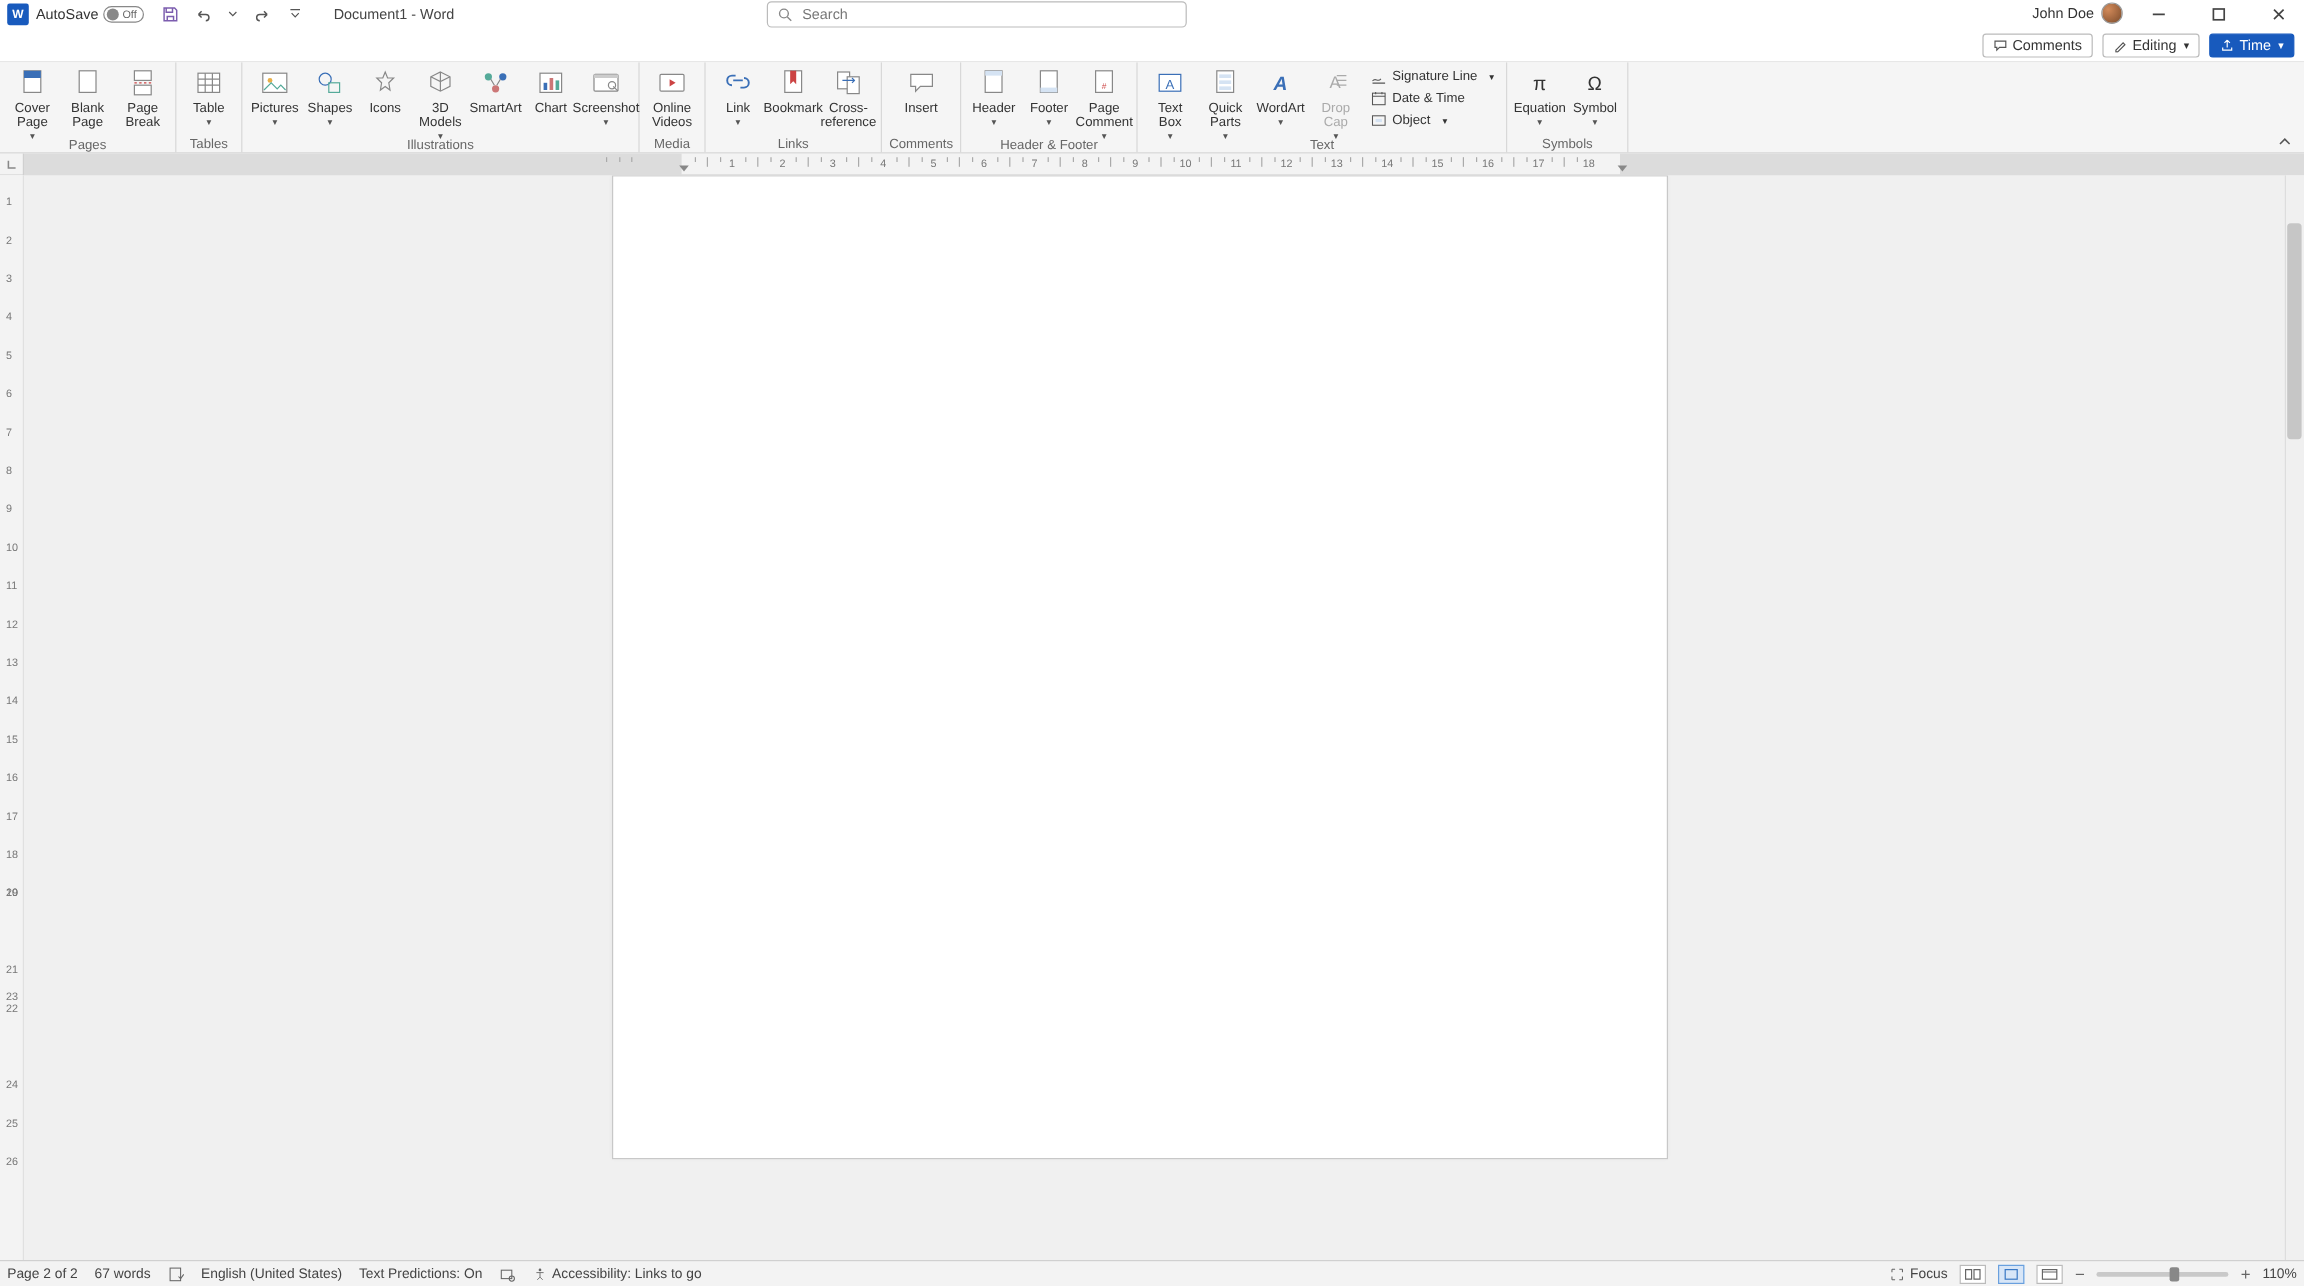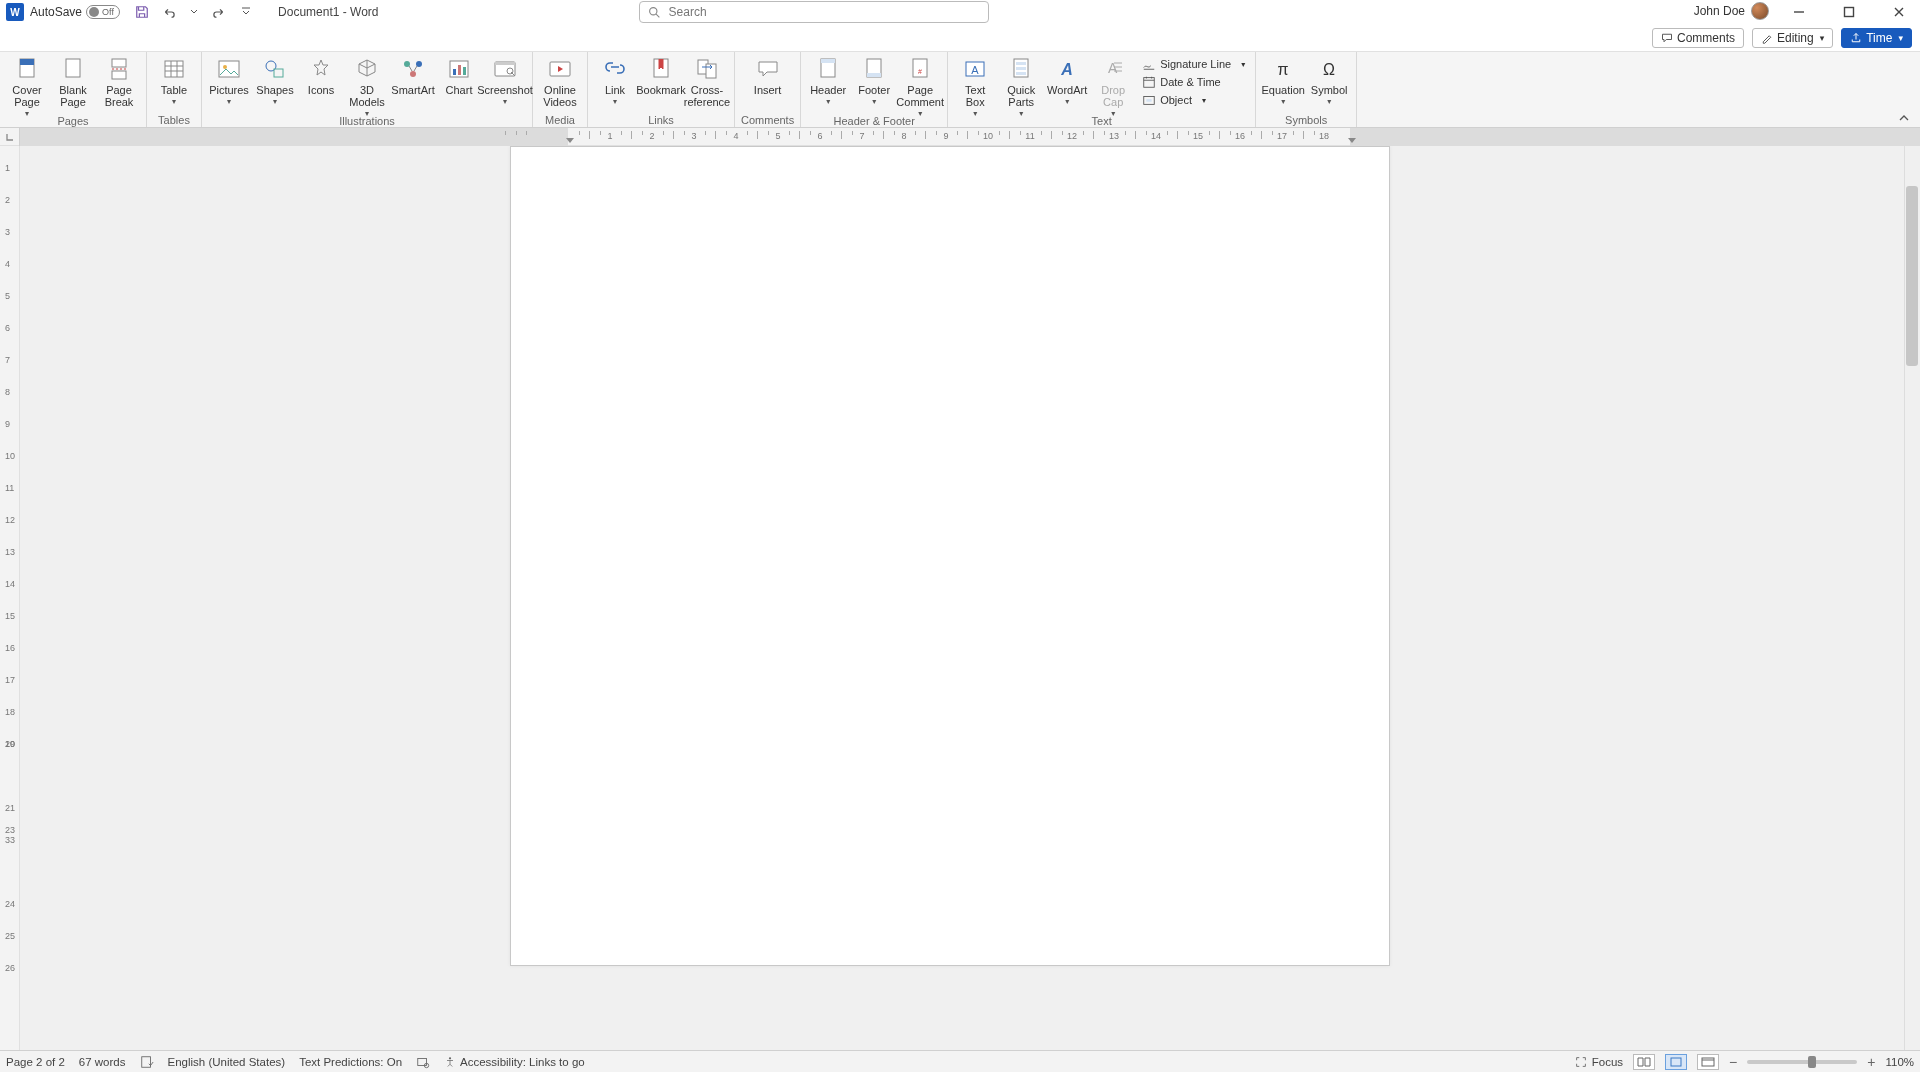--- a/index.html
+++ b/index.html
@@ -614,21 +614,21 @@
       <div class="vnum" style="top: 374px;">12</div>
       <div class="vnum" style="top: 406px;">13</div>
       <div class="vnum" style="top: 438px;">14</div>
       <div class="vnum" style="top: 470px;">15</div>
       <div class="vnum" style="top: 502px;">16</div>
       <div class="vnum" style="top: 534px;">17</div>
       <div class="vnum" style="top: 566px;">18</div>
       <div class="vnum" style="top: 598px;">19</div>
       <div class="vnum" style="top: 598px;">20</div>
       <div class="vnum" style="top: 662px;">21</div>
-      <div class="vnum" style="top: 694px;">33</div>
+      <div class="vnum" style="top: 694px;">22</div>
       <div class="vnum" style="top: 684px;">23</div>
       <div class="vnum" style="top: 758px;">24</div>
       <div class="vnum" style="top: 790px;">25</div>
       <div class="vnum" style="top: 822px;">26</div>
     </div>
   <div class="canvas">
     <div class="page"></div>
     <div class="scroll-v">
       <div class="scroll-thumb"></div>
     </div>

